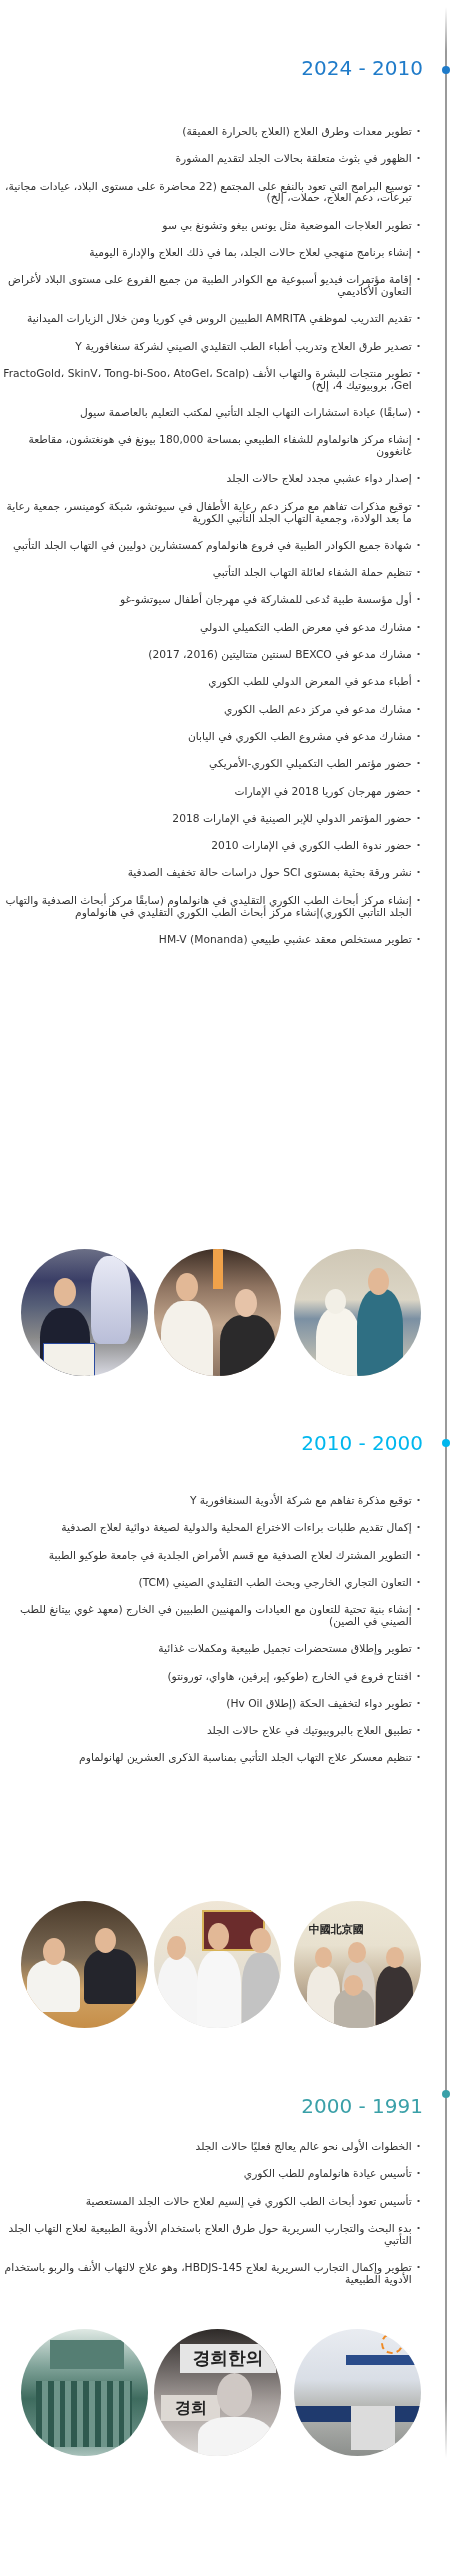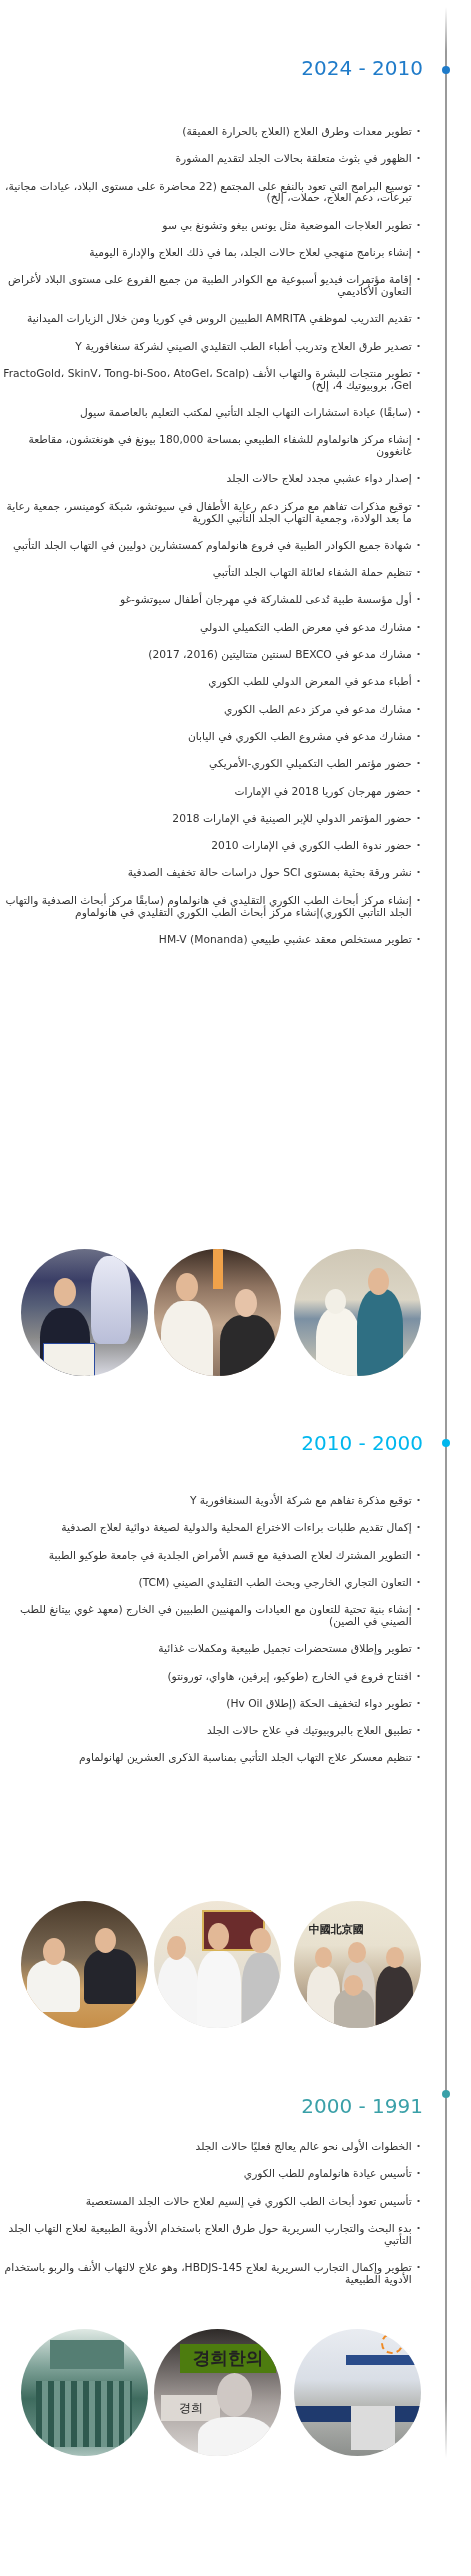--- a/index.html
+++ b/index.html
@@ -144,22 +144,22 @@
     <li class="item">تطوير وإكمال التجارب السريرية لعلاج HBDJS-145، وهو علاج لالتهاب الأنف والربو باستخدام الأدوية الطبيعية</li>
   </ul>
   <div class="photos" style="top:2329px;">
     <div class="photo" style="left:21.3px;">
       <div class="scene" style="background:linear-gradient(to bottom,#dfe9e4 0%,#7fa298 30%,#3e6b5e 55%,#5e877c 80%,#a9c2bb 100%);"></div>
       <div style="position:absolute; left:29px; top:11px; width:74px; height:29px; background:#557e73;"></div>
       <div style="position:absolute; left:14.7px; top:52px; width:96px; height:66px; background:repeating-linear-gradient(90deg,#2f5a4f 0,#2f5a4f 5.9px,#6e958a 5.9px,#6e958a 11.8px);"></div>
     </div>
     <div class="photo" style="left:154px;">
       <div class="scene" style="background:linear-gradient(to bottom,#2e2a28 0%,#6a6462 30%,#aaa3a0 60%,#d9d5d2 100%);"></div>
-      <div style="position:absolute; left:26px; top:14.7px; width:96px; height:29px; background:#4d7c0f; color:#222; font-size:17.7px; font-weight:bold; text-align:center; line-height:29px; font-family:'DejaVu Sans', sans-serif;">경희한의</div>
-      <div style="position:absolute; left:7.4px; top:66px; width:59px; height:26px; background:#ddd8d3; color:#222; font-size:12px; font-weight:normal; line-height:26px; text-align:center;">경희</div>
+      <div style="position:absolute; left:26px; top:14.7px; width:96px; height:29px; background:#e5e5e5; color:#222; font-size:17.7px; font-weight:bold; text-align:center; line-height:29px; font-family:'DejaVu Sans', sans-serif;">경희한의</div>
+      <div style="position:absolute; left:7.4px; top:66px; width:59px; height:26px; background:#ddd8d3; color:#222; font-size:16px; font-weight:bold; line-height:26px; text-align:center;">경희</div>
       <div class="fig" style="left:44px; top:88px; width:74px; height:44px; background:#f4f4f4;"></div>
       <div class="head" style="left:63px; top:44px; width:35px; height:44px; background:#cfc8c4;"></div>
     </div>
     <div class="photo" style="left:294px;">
       <div class="scene" style="background:linear-gradient(to bottom,#e9ecf1 0%,#d9dee6 40%,#b7b9b6 60%,#8c8f8c 100%);"></div>
       <div style="position:absolute; left:87px; top:3.7px; width:17.7px; height:17.7px; border-radius:50%; border:2.9px dashed #f08a24;"></div>
       <div style="position:absolute; left:52px; top:26px; width:74px; height:10.3px; background:#2a4c8a;"></div>
       <div style="position:absolute; left:0; top:77px; width:127px; height:16px; background:#1f3a6e;"></div>
       <div style="position:absolute; left:57px; top:77px; width:44px; height:44px; background:#dcdcdc;"></div>
     </div>

